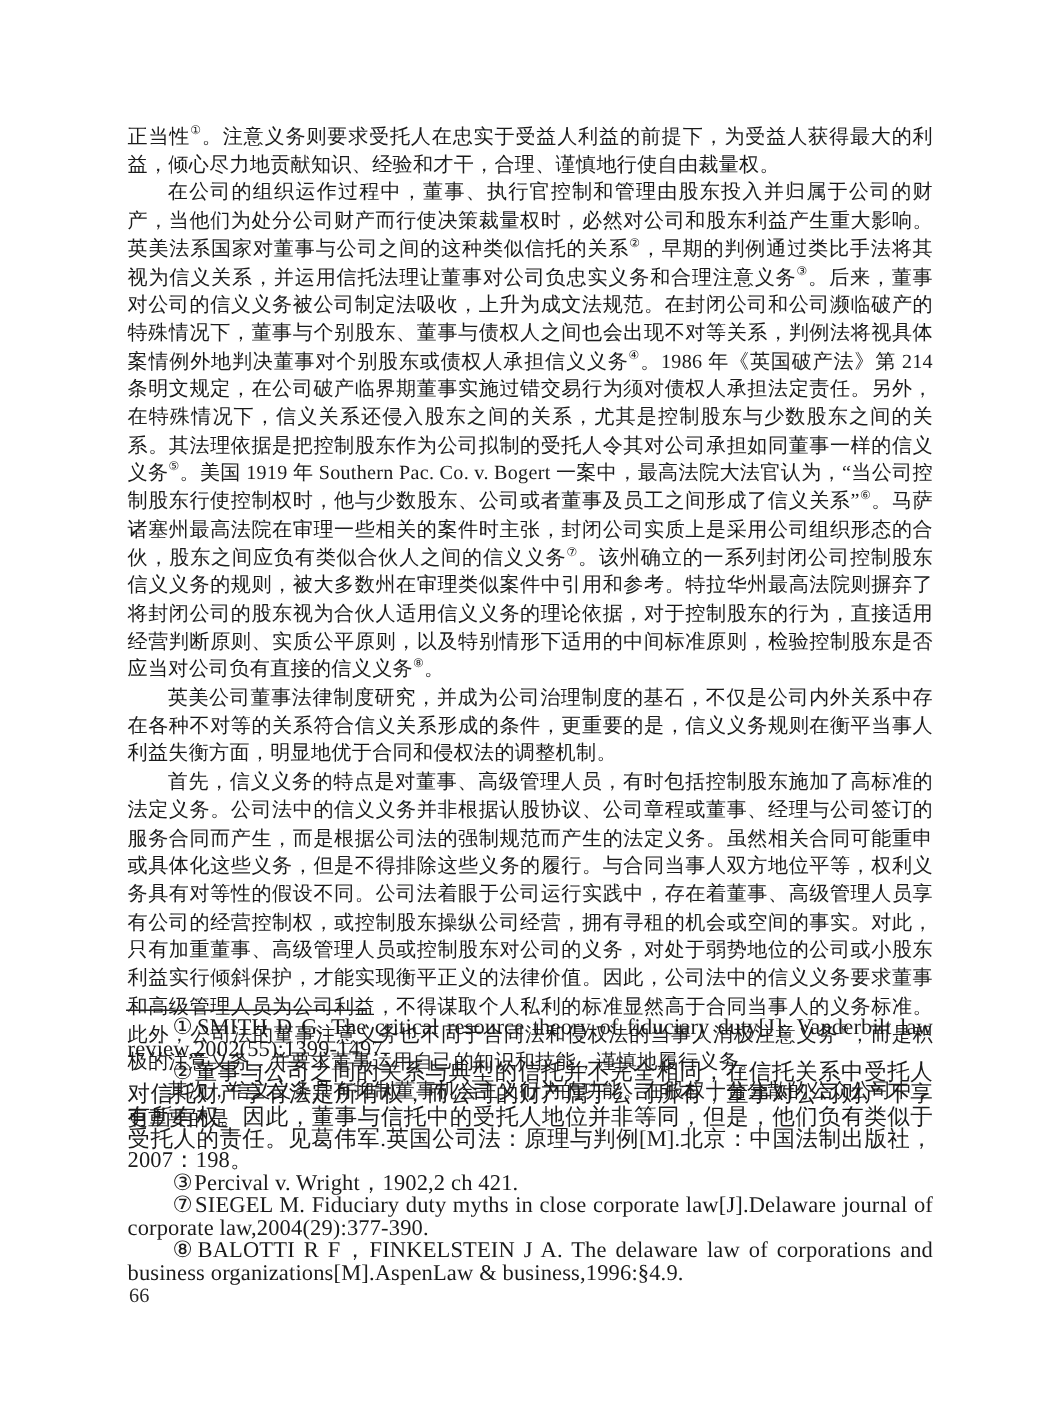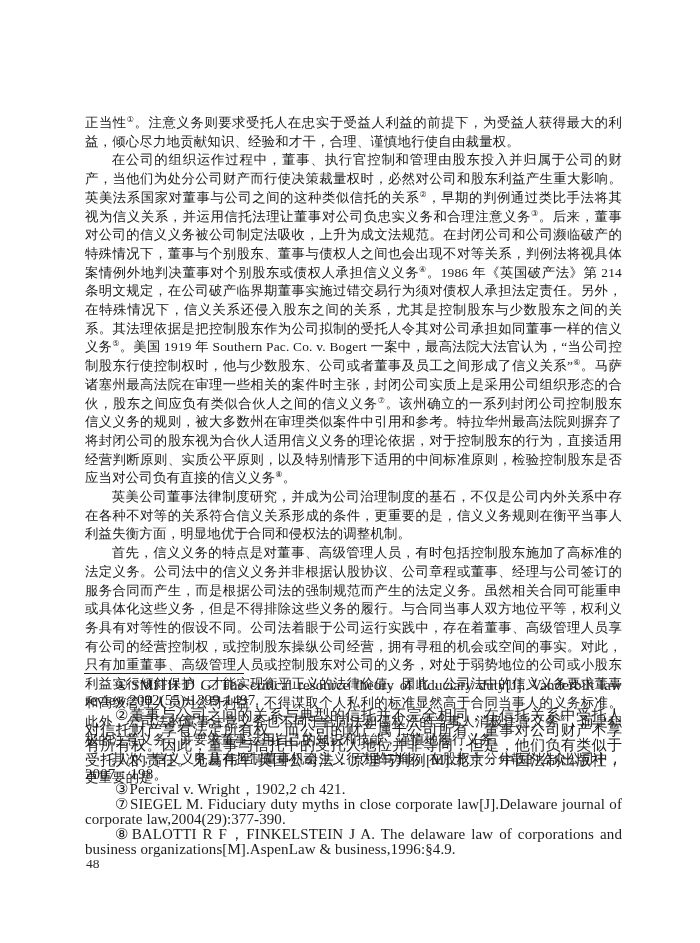--- a/index.html
+++ b/index.html
@@ -14,21 +14,20 @@
     background: #ffffff;
     overflow: hidden;
     font-family: "Liberation Serif", "DejaVu Serif", serif;
     color: #1b1b1b;
   }
   .content {
     position: absolute;
     left: 85px;
     top: 82px;
     width: 537px;
-    margin-top: 32px;
   }
   .body-para {
     margin: 0;
     font-size: 13.4px;
     line-height: 18.7px;
     text-align: justify;
     letter-spacing: 0.2px;
   }
   .body-para.indent {
     text-indent: 2em;
@@ -83,14 +82,14 @@
       <p class="body-para indent">其次，信义义务具有抑制董事机会主义行为的功能。在股权十分分散的公众公司中，更重要的是</p>
     </main>
   <div class="fn-sep"></div>
   <section class="footnotes">
       <p class="footnote"><span class="fn-marker">①</span>SMITH D G. The critical resource theory of fiduciary duty[J]. Vanderbilt law review,2002(55):1399-1497.</p>
       <p class="footnote"><span class="fn-marker">②</span>董事与公司之间的关系与典型的信托并不完全相同，在信托关系中受托人对信托财产享有法定所有权，而公司的财产属于公司所有，董事对公司财产不享有所有权。因此，董事与信托中的受托人地位并非等同，但是，他们负有类似于受托人的责任。见葛伟军.英国公司法：原理与判例[M].北京：中国法制出版社，2007：198。</p>
       <p class="footnote"><span class="fn-marker">③</span>Percival v. Wright，1902,2 ch 421.</p>
       <p class="footnote"><span class="fn-marker">⑦</span>SIEGEL M. Fiduciary duty myths in close corporate law[J].Delaware journal of corporate law,2004(29):377-390.</p>
       <p class="footnote"><span class="fn-marker">⑧</span>BALOTTI R F，FINKELSTEIN J A. The delaware law of corporations and business organizations[M].AspenLaw &amp; business,1996:§4.9.</p>
     </section>
-  <div class="page-number">48</div>
+  <div class="page-number">66</div>
 </div>
 
 </body></html>

